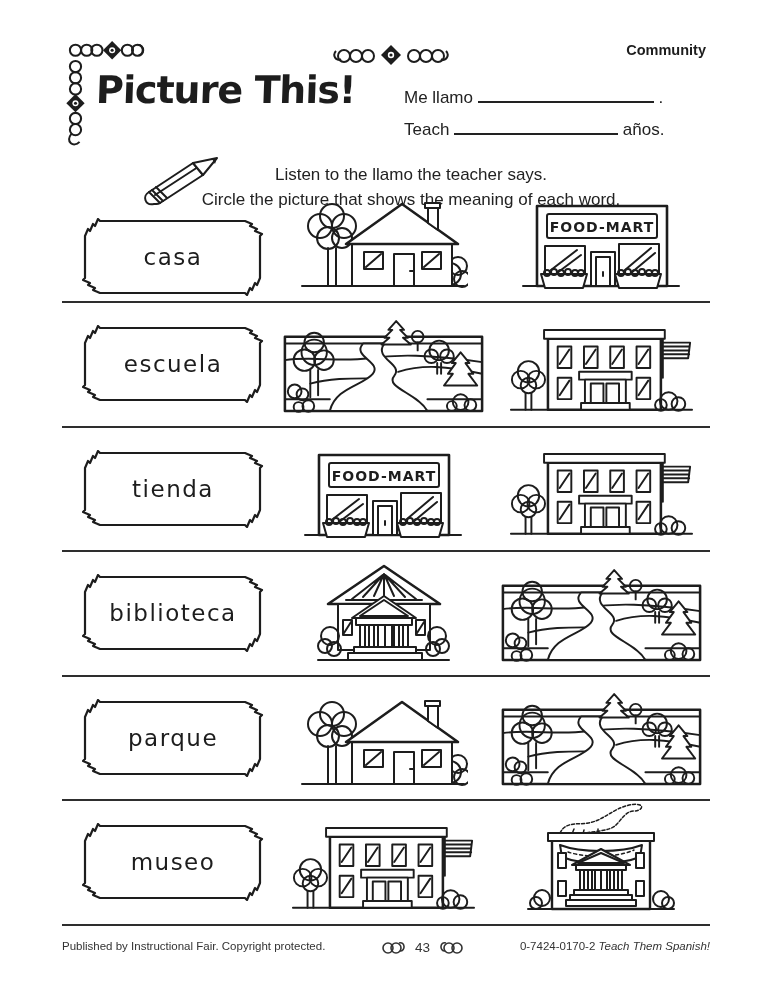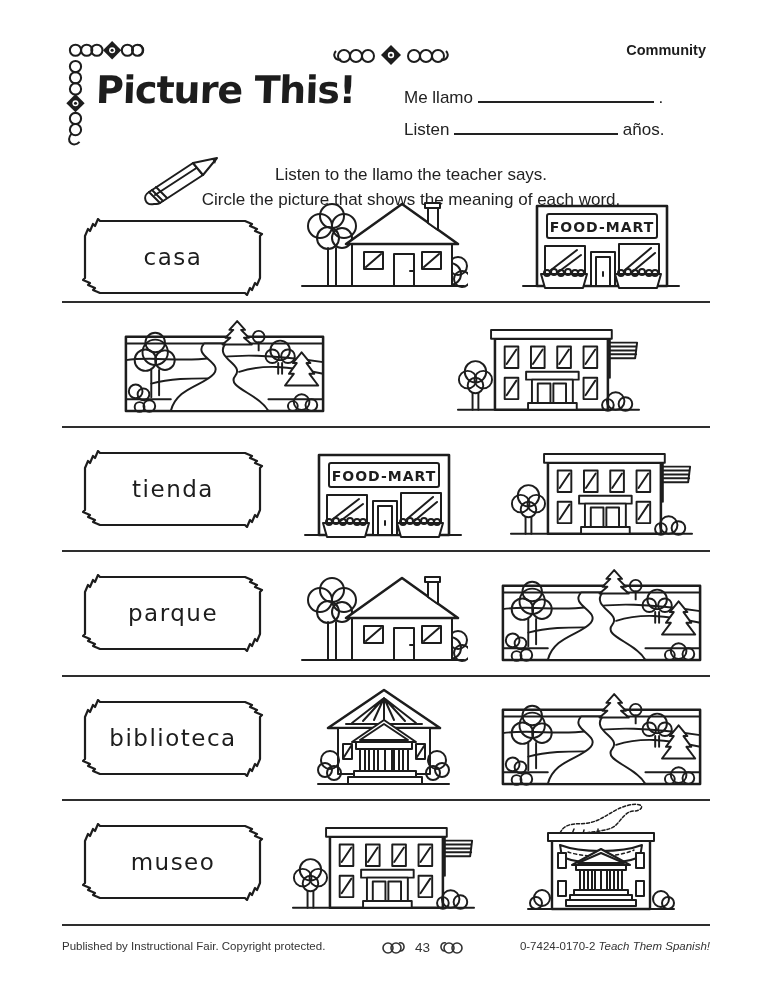--- a/index.html
+++ b/index.html
@@ -70,21 +70,21 @@
     <circle cx="82" cy="14" r="6"></circle>
       <circle cx="94" cy="14" r="6"></circle>
       <circle cx="106" cy="14" r="6"></circle>
     <path d="M114 9 C118 13,114 20,109 17"></path>
   </svg>
 
   <div class="namelines">
     <div><span>Me llamo</span>
       <span class="blank name"></span>
       <span>.</span></div>
-    <div><span>Listen</span>
+    <div><span>Teach</span>
       <span class="blank age"></span>
       <span>años.</span></div>
   </div>
 
   <svg class="pencil" width="95" height="58" viewBox="0 0 95 58" stroke="#1d1d1d" fill="none" stroke-width="2" stroke-linejoin="round" stroke-linecap="round">
     <polygon points="16,42 60,13 70,25 27,53" fill="#fff"></polygon>
     <path d="M22 45 L65 17"></path>
     <polygon points="60,13 84,8 70,25" fill="#fff"></polygon>
     <polygon points="79,9 84,8 82,14" fill="#1d1d1d" stroke="none"></polygon>
     <path d="M16 42 C9 46,12 56,21 54 C24 54,26 54,27 53"></path>
@@ -152,20 +152,26 @@
             <circle cx="107" cy="76" r="3"></circle>
             <circle cx="114" cy="77" r="3"></circle>
             <circle cx="121" cy="76" r="3"></circle>
             <circle cx="128" cy="77" r="3"></circle>
             <circle cx="134" cy="77" r="3"></circle>
   </svg>
 </div>
   </div>
 
   <div class="row">
+    <div class="plaque-wrap">
+      <svg width="182" height="78" viewBox="0 0 182 78" stroke="#1d1d1d" fill="none" stroke-width="2.2" stroke-linejoin="round">
+        <path fill="#fff" d="M18 3 H163 l7 3 l-2 2 l7 3 l-2 2 l7 3 l-2 2 V60 l-3 7 l-2 -2 l-3 7 l-2 -2 l-3 7 l-2 -2 H18 l-7 -3 l2 -2 l-7 -3 l2 -2 l-7 -3 l2 -2 V18 l3 -7 l2 2 l3 -7 l2 2 l3 -7 l2 2 Z"></path>
+        <text x="91" y="47" text-anchor="middle" font-size="23" letter-spacing="1.5" fill="#1d1d1d" stroke="none">escuela</text>
+      </svg>
+    </div>
     <div class="pic-slot">
   <svg width="205" height="100" viewBox="0 0 210 100" stroke="#1d1d1d" fill="none" stroke-width="2" stroke-linecap="round" stroke-linejoin="round">
     <rect x="4" y="20" width="202" height="76" fill="#fff" stroke-width="2.6"></rect>
     <path d="M4 27 H206"></path>
     <path d="M4 44 C30 40,60 46,90 42 S150 38,206 46"></path>
     <path d="M120 56 C145 48,170 50,206 58 M30 68 C60 60,90 64,112 62"></path>
     <path fill="#fff" d="M84 27 C72 40,104 46,94 58 C84 70,56 72,50 96 L150 96 C140 78,106 72,116 60 C126 48,94 42,106 27 Z"></path>
     <path d="M4 84 H50 M150 84 H206"></path>
     <circle cx="34" cy="36" r="13"></circle>
             <circle cx="24" cy="44" r="11"></circle>
@@ -296,45 +302,50 @@
             <circle cx="174" cy="89" r="7"></circle>
             <circle cx="156" cy="90" r="6"></circle>
   </svg>
 </div>
   </div>
 
   <div class="row">
     <div class="plaque-wrap">
       <svg width="182" height="78" viewBox="0 0 182 78" stroke="#1d1d1d" fill="none" stroke-width="2.2" stroke-linejoin="round">
         <path fill="#fff" d="M18 3 H163 l7 3 l-2 2 l7 3 l-2 2 l7 3 l-2 2 V60 l-3 7 l-2 -2 l-3 7 l-2 -2 l-3 7 l-2 -2 H18 l-7 -3 l2 -2 l-7 -3 l2 -2 l-7 -3 l2 -2 V18 l3 -7 l2 2 l3 -7 l2 2 l3 -7 l2 2 Z"></path>
-        <text x="91" y="47" text-anchor="middle" font-size="23" letter-spacing="1.5" fill="#1d1d1d" stroke="none">parque</text>
-      </svg>
-    </div>
-    <div class="pic-slot">
-  <svg width="170" height="95" viewBox="0 0 170 95" stroke="#1d1d1d" fill="none" stroke-width="2" stroke-linecap="round" stroke-linejoin="round">
-    <circle cx="34" cy="20" r="12"></circle>
-            <circle cx="22" cy="30" r="12"></circle>
-            <circle cx="46" cy="30" r="12"></circle>
-    <circle cx="30" cy="42" r="11"></circle>
-            <circle cx="44" cy="42" r="10"></circle>
-    <path d="M30 52 V90 M38 52 V90"></path>
-    <path d="M4 90 H166"></path>
-    <circle cx="152" cy="78" r="11"></circle>
-            <circle cx="160" cy="70" r="9"></circle>
-            <circle cx="164" cy="83" r="8"></circle>
-    <rect x="54" y="46" width="100" height="44" fill="#fff"></rect>
-    <polygon points="48,48 104,8 160,48" fill="#fff" stroke-width="2.6"></polygon>
-    <polygon points="130,12 140,12 140,34 130,27" fill="#fff"></polygon>
-    <rect x="127" y="7" width="15" height="5" fill="#fff"></rect>
-    <rect x="96" y="58" width="20" height="32" fill="#fff"></rect>
-    <path d="M112 75 h3"></path>
-    <rect x="66" y="56" width="19" height="17" fill="#fff"></rect>
-            <path d="M68 71 L83 58"></path>
-    <rect x="124" y="56" width="19" height="17" fill="#fff"></rect>
-            <path d="M126 71 L141 58"></path>
+        <text x="91" y="47" text-anchor="middle" font-size="23" letter-spacing="1.5" fill="#1d1d1d" stroke="none">biblioteca</text>
+      </svg>
+    </div>
+    <div class="pic-slot">
+  <svg width="135" height="105" viewBox="0 0 135 105" stroke="#1d1d1d" fill="none" stroke-width="2" stroke-linecap="round" stroke-linejoin="round">
+    <path d="M2 100 H133"></path>
+    <polygon points="12,44 68,6 124,44" fill="#fff" stroke-width="2.6"></polygon>
+    <path d="M30 40 H106 M68 14 L36 39 M68 14 L47 37 M68 14 L58 36 M68 14 V36 M68 14 L78 36 M68 14 L89 37 M68 14 L100 39"></path>
+    <rect x="22" y="44" width="92" height="46" fill="#fff"></rect>
+    <circle cx="14" cy="76" r="9"></circle>
+            <circle cx="9" cy="86" r="7"></circle>
+            <circle cx="18" cy="89" r="7"></circle>
+    <circle cx="121" cy="76" r="9"></circle>
+            <circle cx="126" cy="86" r="7"></circle>
+            <circle cx="117" cy="89" r="7"></circle>
+    <rect x="27" y="60" width="9" height="15" fill="#fff"></rect>
+            <path d="M28 73 L35 62"></path>
+    <rect x="100" y="60" width="9" height="15" fill="#fff"></rect>
+            <path d="M101 73 L108 62"></path>
+    <polygon points="36,58 68,36 100,58" fill="#fff"></polygon>
+    <polygon points="44,56 68,40 92,56"></polygon>
+    <rect x="40" y="58" width="56" height="7" fill="#fff"></rect>
+    <rect x="44" y="65" width="5" height="22" fill="#fff"></rect>
+            <rect x="53" y="65" width="5" height="22" fill="#fff"></rect>
+    <rect x="78" y="65" width="5" height="22" fill="#fff"></rect>
+            <rect x="87" y="65" width="5" height="22" fill="#fff"></rect>
+    <rect x="62" y="65" width="14" height="22" fill="#fff"></rect>
+            <path d="M69 65 V87"></path>
+    <rect x="38" y="87" width="62" height="6" fill="#fff"></rect>
+    <rect x="32" y="93" width="74" height="7" fill="#fff"></rect>
   </svg>
 </div>
     <div class="pic-slot">
   <svg width="205" height="100" viewBox="0 0 210 100" stroke="#1d1d1d" fill="none" stroke-width="2" stroke-linecap="round" stroke-linejoin="round">
     <rect x="4" y="20" width="202" height="76" fill="#fff" stroke-width="2.6"></rect>
     <path d="M4 27 H206"></path>
     <path d="M4 44 C30 40,60 46,90 42 S150 38,206 46"></path>
     <path d="M120 56 C145 48,170 50,206 58 M30 68 C60 60,90 64,112 62"></path>
     <path fill="#fff" d="M84 27 C72 40,104 46,94 58 C84 70,56 72,50 96 L150 96 C140 78,106 72,116 60 C126 48,94 42,106 27 Z"></path>
     <path d="M4 84 H50 M150 84 H206"></path>
@@ -359,50 +370,45 @@
     <circle cx="28" cy="91" r="6"></circle>
             <circle cx="18" cy="92" r="5"></circle>
   </svg>
 </div>
   </div>
 
   <div class="row">
     <div class="plaque-wrap">
       <svg width="182" height="78" viewBox="0 0 182 78" stroke="#1d1d1d" fill="none" stroke-width="2.2" stroke-linejoin="round">
         <path fill="#fff" d="M18 3 H163 l7 3 l-2 2 l7 3 l-2 2 l7 3 l-2 2 V60 l-3 7 l-2 -2 l-3 7 l-2 -2 l-3 7 l-2 -2 H18 l-7 -3 l2 -2 l-7 -3 l2 -2 l-7 -3 l2 -2 V18 l3 -7 l2 2 l3 -7 l2 2 l3 -7 l2 2 Z"></path>
-        <text x="91" y="47" text-anchor="middle" font-size="23" letter-spacing="1.5" fill="#1d1d1d" stroke="none">biblioteca</text>
-      </svg>
-    </div>
-    <div class="pic-slot">
-  <svg width="135" height="105" viewBox="0 0 135 105" stroke="#1d1d1d" fill="none" stroke-width="2" stroke-linecap="round" stroke-linejoin="round">
-    <path d="M2 100 H133"></path>
-    <polygon points="12,44 68,6 124,44" fill="#fff" stroke-width="2.6"></polygon>
-    <path d="M30 40 H106 M68 14 L36 39 M68 14 L47 37 M68 14 L58 36 M68 14 V36 M68 14 L78 36 M68 14 L89 37 M68 14 L100 39"></path>
-    <rect x="22" y="44" width="92" height="46" fill="#fff"></rect>
-    <circle cx="14" cy="76" r="9"></circle>
-            <circle cx="9" cy="86" r="7"></circle>
-            <circle cx="18" cy="89" r="7"></circle>
-    <circle cx="121" cy="76" r="9"></circle>
-            <circle cx="126" cy="86" r="7"></circle>
-            <circle cx="117" cy="89" r="7"></circle>
-    <rect x="27" y="60" width="9" height="15" fill="#fff"></rect>
-            <path d="M28 73 L35 62"></path>
-    <rect x="100" y="60" width="9" height="15" fill="#fff"></rect>
-            <path d="M101 73 L108 62"></path>
-    <polygon points="36,58 68,36 100,58" fill="#fff"></polygon>
-    <polygon points="44,56 68,40 92,56"></polygon>
-    <rect x="40" y="58" width="56" height="7" fill="#fff"></rect>
-    <rect x="44" y="65" width="5" height="22" fill="#fff"></rect>
-            <rect x="53" y="65" width="5" height="22" fill="#fff"></rect>
-    <rect x="78" y="65" width="5" height="22" fill="#fff"></rect>
-            <rect x="87" y="65" width="5" height="22" fill="#fff"></rect>
-    <rect x="62" y="65" width="14" height="22" fill="#fff"></rect>
-            <path d="M69 65 V87"></path>
-    <rect x="38" y="87" width="62" height="6" fill="#fff"></rect>
-    <rect x="32" y="93" width="74" height="7" fill="#fff"></rect>
+        <text x="91" y="47" text-anchor="middle" font-size="23" letter-spacing="1.5" fill="#1d1d1d" stroke="none">parque</text>
+      </svg>
+    </div>
+    <div class="pic-slot">
+  <svg width="170" height="95" viewBox="0 0 170 95" stroke="#1d1d1d" fill="none" stroke-width="2" stroke-linecap="round" stroke-linejoin="round">
+    <circle cx="34" cy="20" r="12"></circle>
+            <circle cx="22" cy="30" r="12"></circle>
+            <circle cx="46" cy="30" r="12"></circle>
+    <circle cx="30" cy="42" r="11"></circle>
+            <circle cx="44" cy="42" r="10"></circle>
+    <path d="M30 52 V90 M38 52 V90"></path>
+    <path d="M4 90 H166"></path>
+    <circle cx="152" cy="78" r="11"></circle>
+            <circle cx="160" cy="70" r="9"></circle>
+            <circle cx="164" cy="83" r="8"></circle>
+    <rect x="54" y="46" width="100" height="44" fill="#fff"></rect>
+    <polygon points="48,48 104,8 160,48" fill="#fff" stroke-width="2.6"></polygon>
+    <polygon points="130,12 140,12 140,34 130,27" fill="#fff"></polygon>
+    <rect x="127" y="7" width="15" height="5" fill="#fff"></rect>
+    <rect x="96" y="58" width="20" height="32" fill="#fff"></rect>
+    <path d="M112 75 h3"></path>
+    <rect x="66" y="56" width="19" height="17" fill="#fff"></rect>
+            <path d="M68 71 L83 58"></path>
+    <rect x="124" y="56" width="19" height="17" fill="#fff"></rect>
+            <path d="M126 71 L141 58"></path>
   </svg>
 </div>
     <div class="pic-slot">
   <svg width="205" height="100" viewBox="0 0 210 100" stroke="#1d1d1d" fill="none" stroke-width="2" stroke-linecap="round" stroke-linejoin="round">
     <rect x="4" y="20" width="202" height="76" fill="#fff" stroke-width="2.6"></rect>
     <path d="M4 27 H206"></path>
     <path d="M4 44 C30 40,60 46,90 42 S150 38,206 46"></path>
     <path d="M120 56 C145 48,170 50,206 58 M30 68 C60 60,90 64,112 62"></path>
     <path fill="#fff" d="M84 27 C72 40,104 46,94 58 C84 70,56 72,50 96 L150 96 C140 78,106 72,116 60 C126 48,94 42,106 27 Z"></path>
     <path d="M4 84 H50 M150 84 H206"></path>

